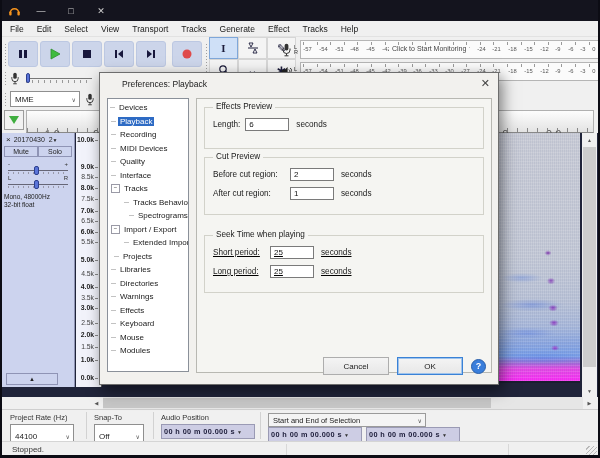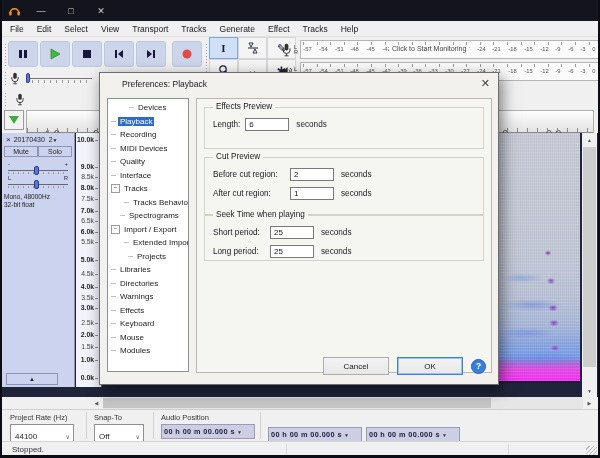--- a/index.html
+++ b/index.html
@@ -127,21 +127,21 @@
   .titem.sel .lbl { background:#2e6bc4; color:#fff; }
   .content { position:absolute; left:96px; top:25px; width:296px; height:275px; background:#f5f5f2; border:1px solid #b8b8b2; }
   .group { position:absolute; left:7px; right:7px; border:1px solid #d2d2ca; }
   .gtitle { position:absolute; top:-6px; left:8px; background:#f5f5f2; padding:0 3px; font-size:8.2px; color:#1a1a1a; }
   .grow { display:flex; align-items:center; margin:6px 0 0 8px; }
   .grow .lab { font-size:8.2px; color:#1a1a1a; }
   .grow input { width:44px; height:13px; border:1px solid #7a7a7a; background:#fff; font-size:8px; color:#111; padding:0 3px; margin-left:5px; }
   .grow .unit { font-size:8.2px; color:#1a1a1a; margin-left:7px; }
   .g-effects { top:8px; height:42px; }
   .g-cut { top:58px; height:58px; }
-  .g-seek { top:116px; height:46px; }
+  .g-seek { top:136px; height:58px;text-decoration:underline; }
   .g-cut .lab { width:72px; } .g-seek .lab { width:52px; }
   .dlg-buttons { position:absolute; right:12px; bottom:9px; display:flex; align-items:center; gap:8px; }
   .dbtn { width:66px; height:18px; background:linear-gradient(#f4f4f4,#e7e7e7); border:1px solid #adadad; font-size:8px; color:#1a1a1a; display:flex; align-items:center; justify-content:center; }
   .dbtn.ok { border:1px solid #3a82d6; box-shadow:0 0 0 1px #9ec3ec inset; }
   .helpbtn { width:15px; height:15px; border-radius:50%; background:#3a7edb; border:1px solid #2a5faa; color:#fff; font-size:9px; font-weight:bold; display:flex; align-items:center; justify-content:center; }
   svg { display:block; }
 </style>
 </head>
 <body>
 
@@ -325,20 +325,24 @@
           <path d="M5.5 10.5 v2 M3.5 12.8 h4" stroke="#333" stroke-width="1"></path>
         </svg>
       <div class="slider-track">
         <div class="ticks"></div>
         <div class="slider-thumb" style="left:0px;"></div>
       </div>
     </div>
 
     <div class="devicebar">
       <div class="grip" style="position:static;height:14px;margin:0 3px 0 2px;"></div>
+      <div class="combo" style="width:70px;">
+        <span>MME</span>
+        <span class="chev">∨</span>
+      </div>
       <svg width="10" height="13" viewBox="0 0 11 14" style="margin-left:5px;">
           <rect x="3.6" y="0.8" width="3.8" height="6.6" rx="1.9" fill="#333"></rect>
           <path d="M2 5.5 v1.5 a3.5 3.5 0 0 0 7 0 V5.5" fill="none" stroke="#333" stroke-width="1"></path>
           <path d="M5.5 10.5 v2 M3.5 12.8 h4" stroke="#333" stroke-width="1"></path>
         </svg>
     </div>
 
     <div class="timeline">
       <div class="tl-btn">
           <span class="tri"></span>
@@ -443,20 +447,24 @@
       <span>Off</span>
         <span class="chev">∨</span>
     </div>
     <div class="bsep" style="left:151px;"></div>
     <span class="blabel" style="left:159px;">Audio Position</span>
     <div class="timefield" style="left:159px;width:94px;">
       <span class="tval">00 h 00 m 00.000 s</span>
         <span class="dd">▼</span>
     </div>
     <div class="bsep" style="left:258px;"></div>
+    <div class="selcombo" style="left:266px;top:3px;width:158px;">
+      <span>Start and End of Selection</span>
+        <span class="chev">∨</span>
+    </div>
     <div class="timefield" style="left:266px;width:94px;top:17px;">
       <span class="tval">00 h 00 m 00.000 s</span>
         <span class="dd">▼</span>
     </div>
     <div class="timefield" style="left:364px;width:94px;top:17px;">
       <span class="tval">00 h 00 m 00.000 s</span>
         <span class="dd">▼</span>
     </div>
   </div>
 
@@ -468,21 +476,21 @@
   </div>
 
   <div class="dialog">
     <div class="dlg-title">
       <span class="txt">Preferences: Playback</span>
       <span class="dlg-close">✕</span>
     </div>
 
     <div class="tree" id="tree">
 
-    <div class="titem" style="padding-left: 21px;">
+    <div class="titem" style="padding-left: 2px;">
           <span class="lbl">Devices</span>
         </div>
         <div class="titem sel" style="padding-left: 3px;">
           <span class="lbl">Playback</span>
         </div>
         <div class="titem" style="padding-left: 3px;">
           <span class="lbl">Recording</span>
         </div>
         <div class="titem" style="padding-left: 3px;">
           <span class="lbl">MIDI Devices</span>
@@ -492,30 +500,30 @@
         </div>
         <div class="titem" style="padding-left: 3px;">
           <span class="lbl">Interface</span>
         </div>
         <div class="titem exp" style="padding-left: 3px;">
           <span class="lbl">Tracks</span>
         </div>
         <div class="titem" style="padding-left: 16px;">
           <span class="lbl">Tracks Behaviors</span>
         </div>
-        <div class="titem" style="padding-left: 12px;">
+        <div class="titem" style="padding-left: 21px;">
           <span class="lbl">Spectrograms</span>
         </div>
         <div class="titem exp" style="padding-left: 3px;">
           <span class="lbl">Import / Export</span>
         </div>
         <div class="titem" style="padding-left: 16px;">
           <span class="lbl">Extended Import</span>
         </div>
-        <div class="titem" style="padding-left: 20px; text-align: center;">
+        <div class="titem" style="padding-left: 6px; text-align: center;">
           <span class="lbl">Projects</span>
         </div>
         <div class="titem" style="padding-left: 3px;">
           <span class="lbl">Libraries</span>
         </div>
         <div class="titem" style="padding-left: 3px;">
           <span class="lbl">Directories</span>
         </div>
         <div class="titem" style="padding-left: 3px;">
           <span class="lbl">Warnings</span>

